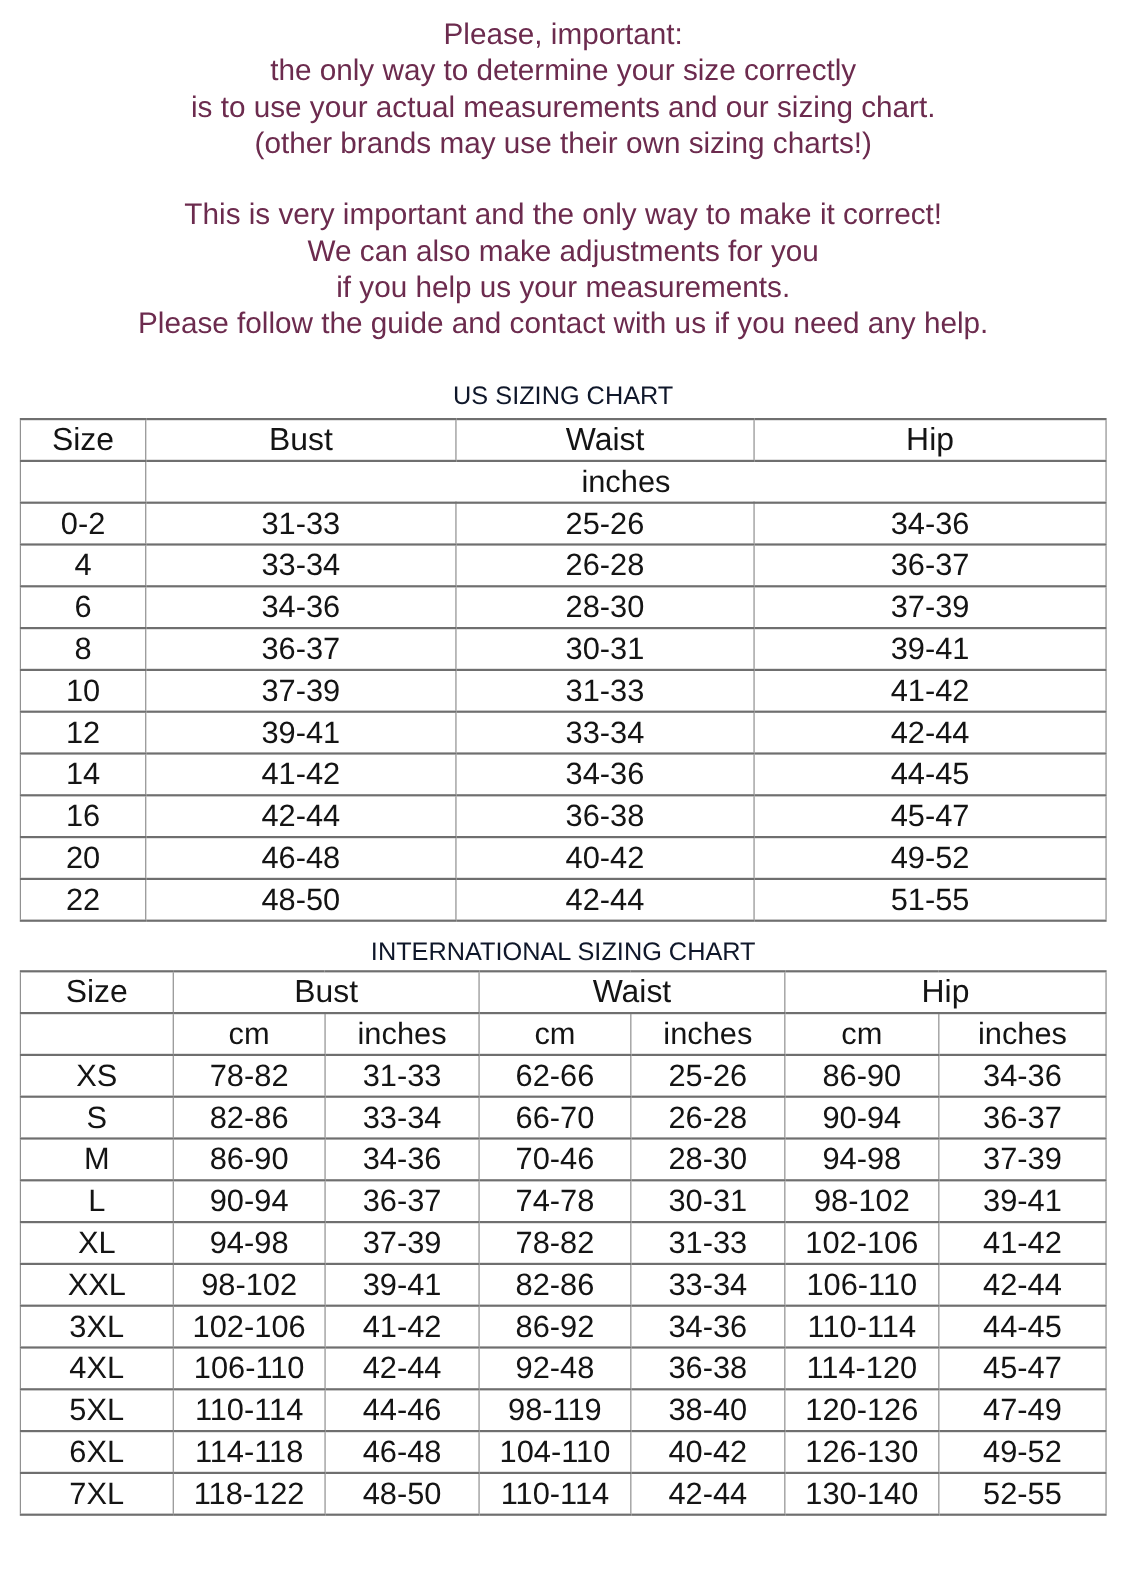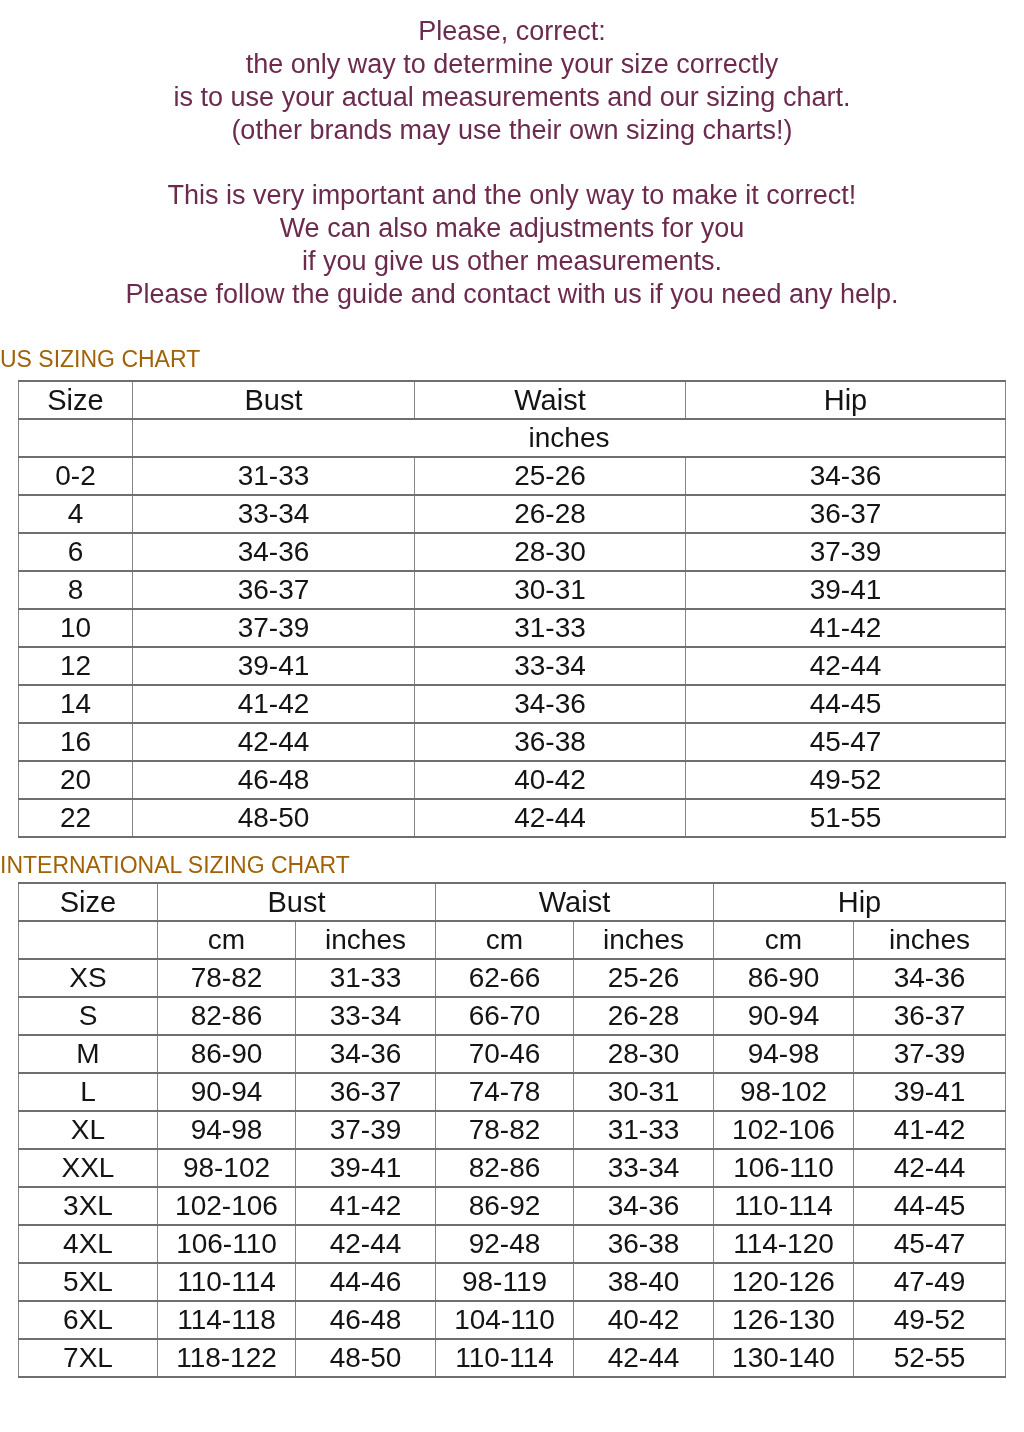--- a/index.html
+++ b/index.html
@@ -20,22 +20,22 @@
     color: #6c2b4e;
     font-size: 27px;
     line-height: 33px;
     font-weight: 300;
   }
   .intro .line { white-space: nowrap; }
   .intro .para-gap { height: 32px; }
 
   
   .chart-title {
-    text-align: left;
-    color: #a16207;
+    text-align: center;
+    color: #0f172a;
     font-size: 23px;
     font-weight: 400;
   }
   .chart-title.us   { margin: 35px 0 7px 0; }
   .chart-title.intl { margin: 14px 0 3px 0; }
 
   
   table.size-table {
     border-collapse: collapse;
     table-layout: fixed;
@@ -60,28 +60,28 @@
     white-space: nowrap;
   }
   table.size-table th { font-size: 29px; }
 </style>
 </head>
 <body>
 
 <div class="page">
 
   <div class="intro">
-    <div class="line">Please, correct:</div>
+    <div class="line">Please, important:</div>
     <div class="line">the only way to determine your size correctly</div>
     <div class="line">is to use your actual measurements and our sizing chart.</div>
     <div class="line">(other brands may use their own sizing charts!)</div>
     <div class="para-gap"></div>
     <div class="line">This is very important and the only way to make it correct!</div>
     <div class="line">We can also make adjustments for you</div>
-    <div class="line">if you give us other measurements.</div>
+    <div class="line">if you help us your measurements.</div>
     <div class="line">Please follow the guide and contact with us if you need any help.</div>
   </div>
 
   <div class="chart-title us">US SIZING CHART</div>
 
   <table class="size-table">
     <colgroup>
       <col style="width:114px">
         <col style="width:282px">
         <col style="width:271px">

